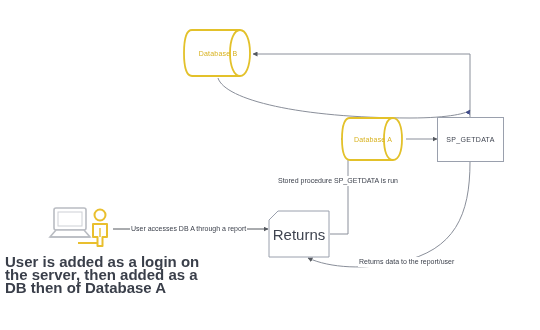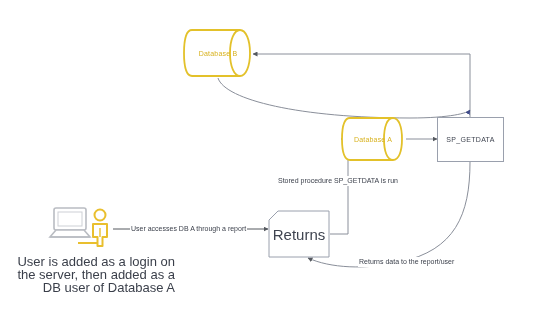--- a/index.html
+++ b/index.html
@@ -83,24 +83,25 @@
     font-size: 7px;
     white-space: nowrap;
     background: #ffffff;
     padding: 0 1px;
     line-height: 10px;
   }
   
   .caption {
     position: absolute;
     color: #3a3f4a;
-    font-size: 13px;
+    font-size: 15px;
     line-height: 13px;
-    text-align: right;
+    text-align: left;
     width: 170px;
+    font-weight: bold;
   }
   .caption div { white-space: nowrap; }
   
   .icon { position: absolute; }
   .icon svg { display: block; }
 </style>
 </head>
 <body>
 
 <div id="canvas">
@@ -176,16 +177,16 @@
 
   <div class="edge-label" style="left:130px; top:224px;">User accesses DB A through a report</div>
 
   <div class="edge-label" style="left:277px; top:176px;">Stored procedure SP_GETDATA is run</div>
 
   <div class="edge-label" style="left:358px; top:257px;">Returns data to the report/user</div>
 
   <div class="caption" style="left:5px; top:255px;">
     <div>User is added as a login on</div>
     <div>the server, then added as a</div>
-    <div>DB user of Database A</div>
+    <div>DB then of Database A</div>
   </div>
 
 </div>
 
 </body></html>

